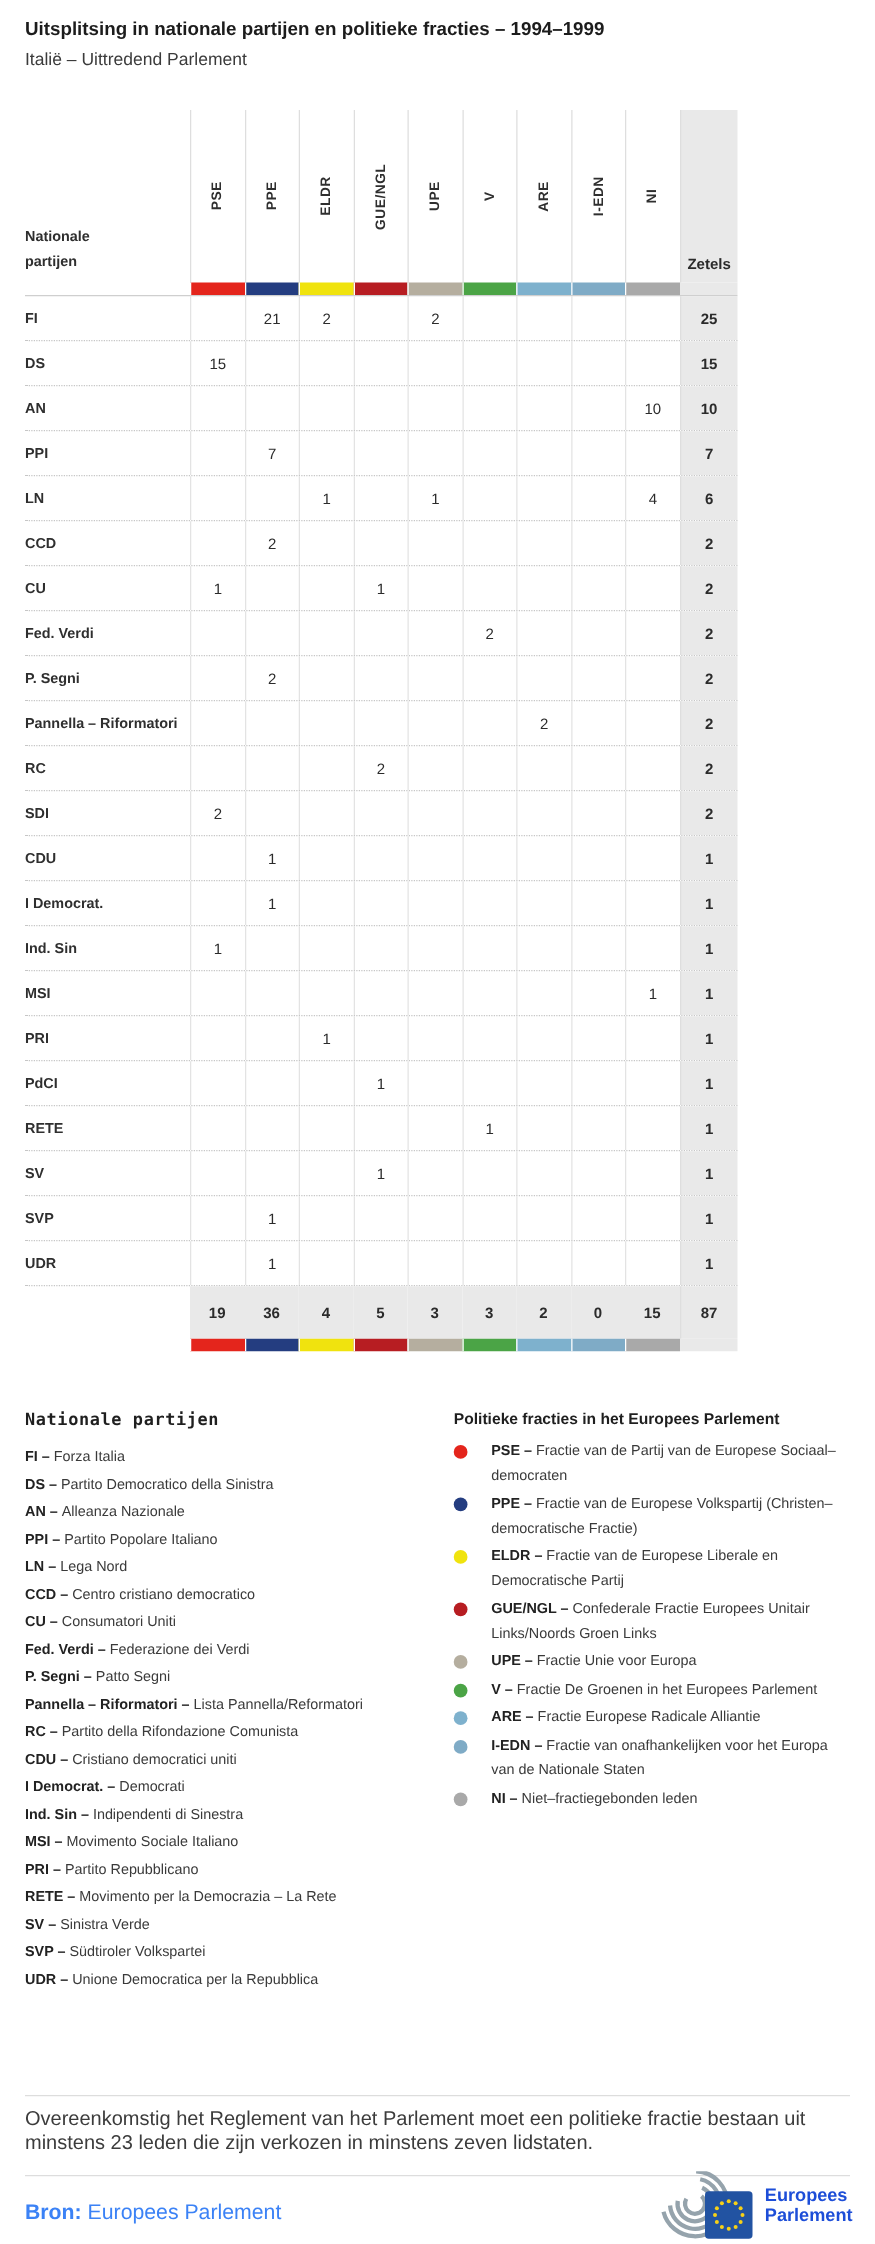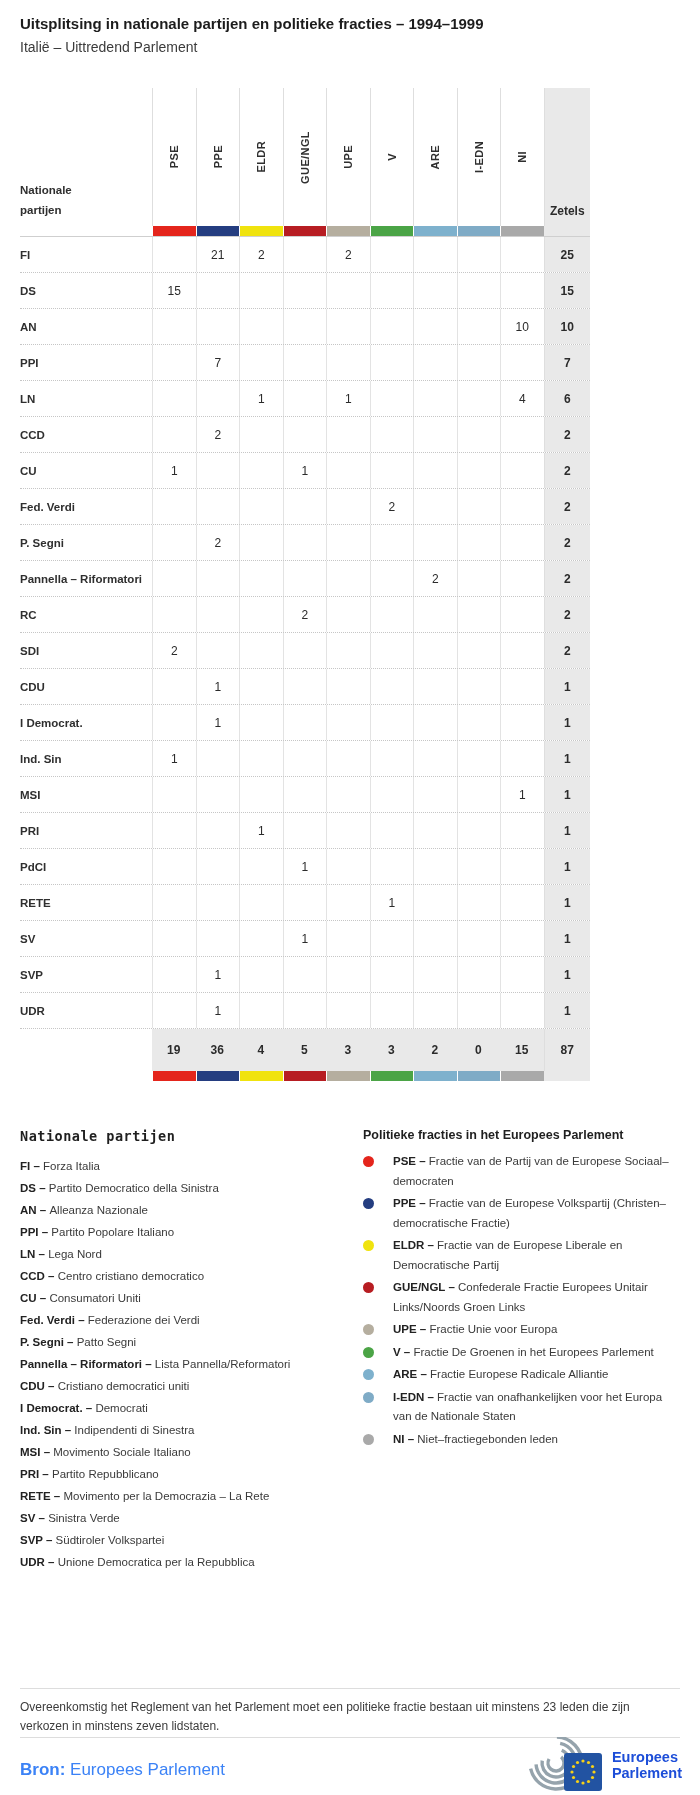--- a/index.html
+++ b/index.html
@@ -38,21 +38,21 @@
   .legend-left .legend-heading{font-family:"DejaVu Sans Mono",monospace;font-size:13.5px;letter-spacing:.5px;}
   .legend-left .legend-items{margin-top:11px;}
   .pitem{font-size:11.5px;line-height:22px;color:#3a3a3a;}
   .pitem .b,.gitem .b{font-weight:bold;color:#222;}
   .legend-right .legend-items{margin-top:10px;}
   .gitem{position:relative;padding-left:30px;font-size:11.5px;line-height:19.5px;
          margin-bottom:3px;color:#3a3a3a;max-width:292px;}
   .dot{position:absolute;left:0;top:4px;width:11px;height:11px;border-radius:50%;}
 
   .footnote{position:absolute;top:1676px;left:20px;right:20px;border-top:1px solid #ddd;
-            border-bottom:1px solid #ddd;padding:9px 0 1px;font-size:12px;line-height:19px;color:#3c3c3c;margin-top:12px;}
+            border-bottom:1px solid #ddd;padding:9px 0 16px;font-size:16px;line-height:19px;color:#3c3c3c;}
   .source{position:absolute;top:1760px;left:20px;font-size:17px;color:#3b82f6;}
   .source .b{font-weight:bold;}
   .logo{position:absolute;top:1737px;right:18px;display:flex;align-items:center;}
   .logo-text{margin-left:6px;font-weight:bold;font-size:14.5px;line-height:16px;color:#1d4ed8;}
   .logo-text span{display:block;}
 </style>
 </head>
 <body>
 
 <div class="page">
@@ -427,20 +427,21 @@
           <div class="pitem"><span class="b">FI – </span><span>Forza Italia</span></div>
           <div class="pitem"><span class="b">DS – </span><span>Partito Democratico della Sinistra</span></div>
           <div class="pitem"><span class="b">AN – </span><span>Alleanza Nazionale</span></div>
           <div class="pitem"><span class="b">PPI – </span><span>Partito Popolare Italiano</span></div>
           <div class="pitem"><span class="b">LN – </span><span>Lega Nord</span></div>
           <div class="pitem"><span class="b">CCD – </span><span>Centro cristiano democratico</span></div>
           <div class="pitem"><span class="b">CU – </span><span>Consumatori Uniti</span></div>
           <div class="pitem"><span class="b">Fed. Verdi – </span><span>Federazione dei Verdi</span></div>
           <div class="pitem"><span class="b">P. Segni – </span><span>Patto Segni</span></div>
           <div class="pitem"><span class="b">Pannella – Riformatori – </span><span>Lista Pannella/Reformatori</span></div>
+          <div class="pitem"><span class="b">RC – </span><span>Partito della Rifondazione Comunista</span></div>
           <div class="pitem"><span class="b">CDU – </span><span>Cristiano democratici uniti</span></div>
           <div class="pitem"><span class="b">I Democrat. – </span><span>Democrati</span></div>
           <div class="pitem"><span class="b">Ind. Sin – </span><span>Indipendenti di Sinestra</span></div>
           <div class="pitem"><span class="b">MSI – </span><span>Movimento Sociale Italiano</span></div>
           <div class="pitem"><span class="b">PRI – </span><span>Partito Repubblicano</span></div>
           <div class="pitem"><span class="b">RETE – </span><span>Movimento per la Democrazia – La Rete</span></div>
           <div class="pitem"><span class="b">SV – </span><span>Sinistra Verde</span></div>
           <div class="pitem"><span class="b">SVP – </span><span>Südtiroler Volkspartei</span></div>
           <div class="pitem"><span class="b">UDR – </span><span>Unione Democratica per la Repubblica</span></div>
         </div>

